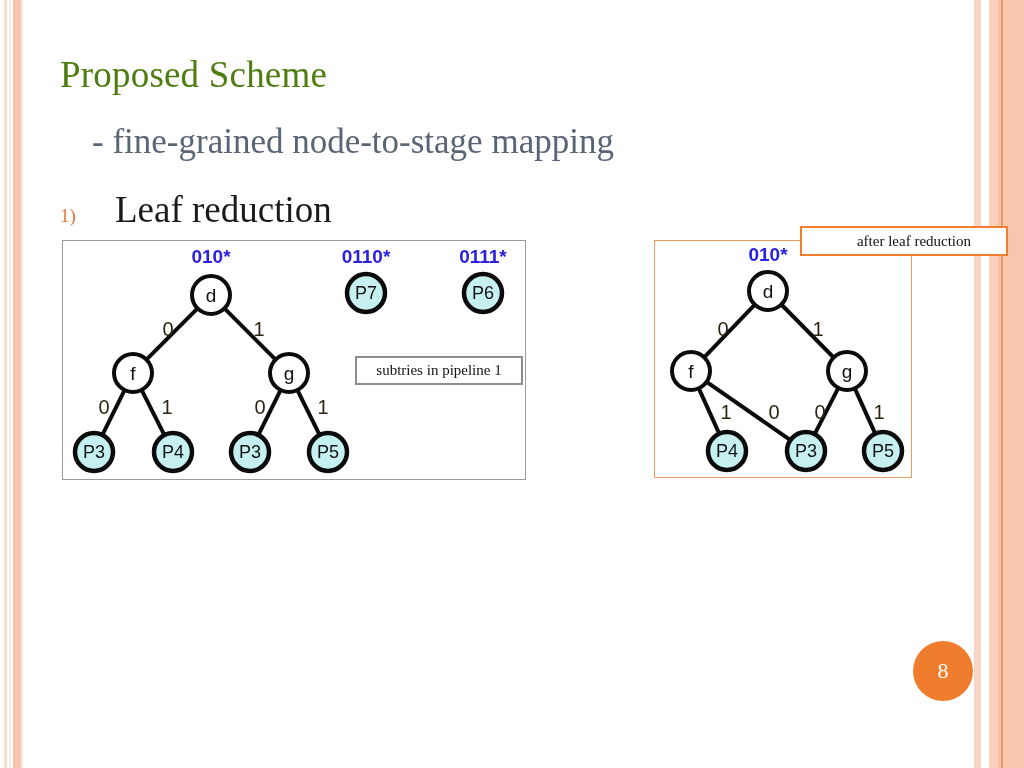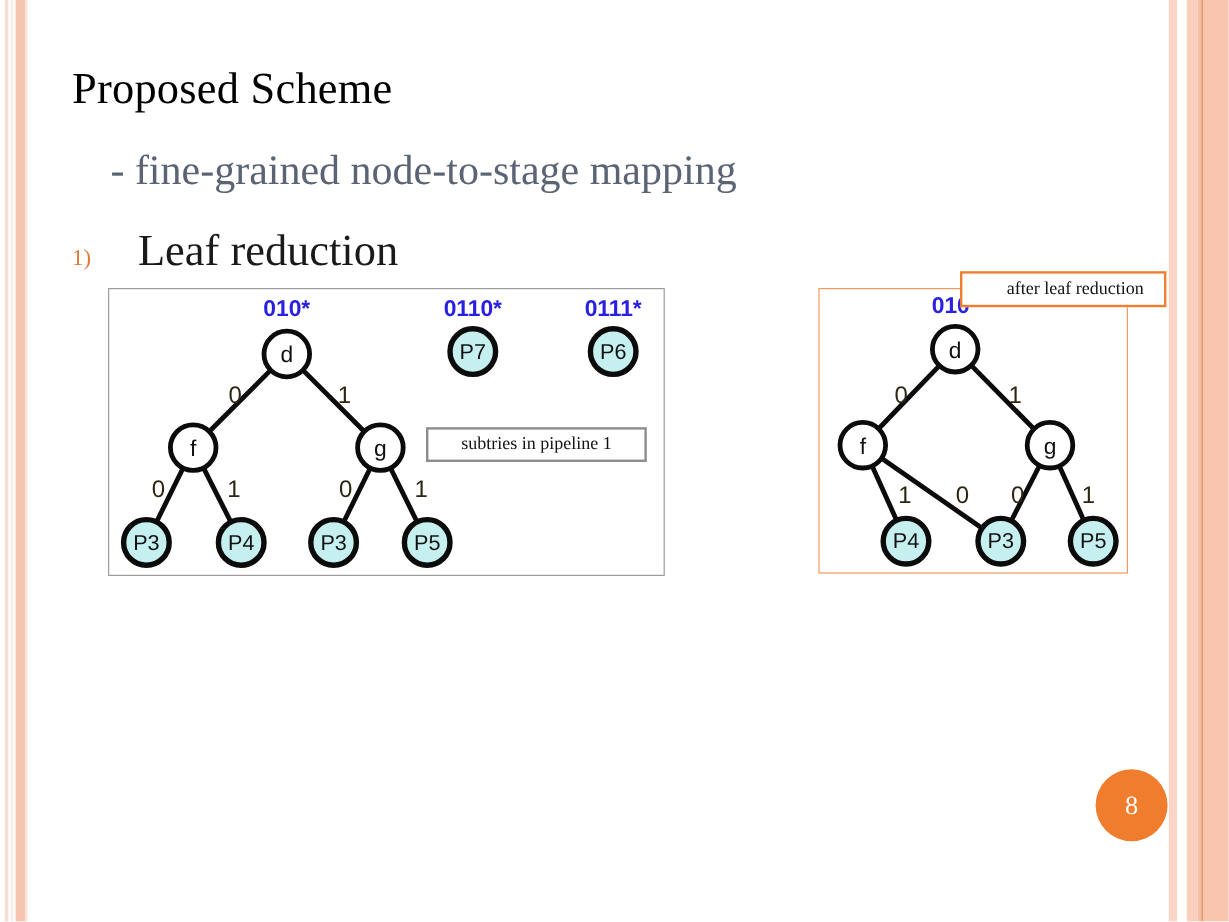--- a/index.html
+++ b/index.html
@@ -31,21 +31,21 @@
   .s-r4 { left: 998px; width: 3px;  background: #f3c0a8; }
   .s-r5 { left: 1001px; width: 2px; background: #e59a6d; }
   .s-r6 { left: 1003px; width: 21px; background: #f8c6ae; }
 
   
   .slide-title {
     position: absolute;
     left: 60px;
     top: 52px;
     width: 860px;
-    color: #000000;
+    color: #4d7c0f;
     font-size: 37px;
     line-height: 45px;
     font-family: "Liberation Serif", serif;
     letter-spacing: 0.2px;
   }
   .slide-subtitle {
     position: absolute;
     left: 92px;
     top: 120px;
     width: 860px;
@@ -73,21 +73,20 @@
     color: #1a1a1a;
     font-size: 37px;
     font-family: "Liberation Serif", serif;
   }
 
   
   .panel {
     position: absolute;
     background: #ffffff;
     box-sizing: border-box;
-    margin-left: 28px;
   }
   .panel-left {
     left: 62px;  top: 240px;
     width: 464px; height: 240px;
     border: 1px solid #9b9b9b;
   }
   .panel-right {
     left: 654px; top: 240px;
     width: 258px; height: 238px;
     border: 1px solid #ef9a5e;
@@ -102,27 +101,27 @@
     box-sizing: border-box;
     display: flex;
     align-items: center;
     justify-content: center;
     font-family: "Liberation Serif", serif;
     color: #111111;
     white-space: nowrap;
   }
   .callout-pipeline {
     left: 355px; top: 356px;
-    width: 184px; height: 29px;
+    width: 168px; height: 29px;
     border: 2px solid #8d8d8d;
     font-size: 15px;
   }
   .callout-leafred {
     left: 800px; top: 226px;
-    width: 172px; height: 30px;
+    width: 208px; height: 30px;
     border: 2px solid #ef7f2f;
     font-size: 15px;
     padding-left: 20px;
   }
 
   
   .page-badge {
     position: absolute;
     left: 913px; top: 641px;
     width: 60px; height: 60px;

